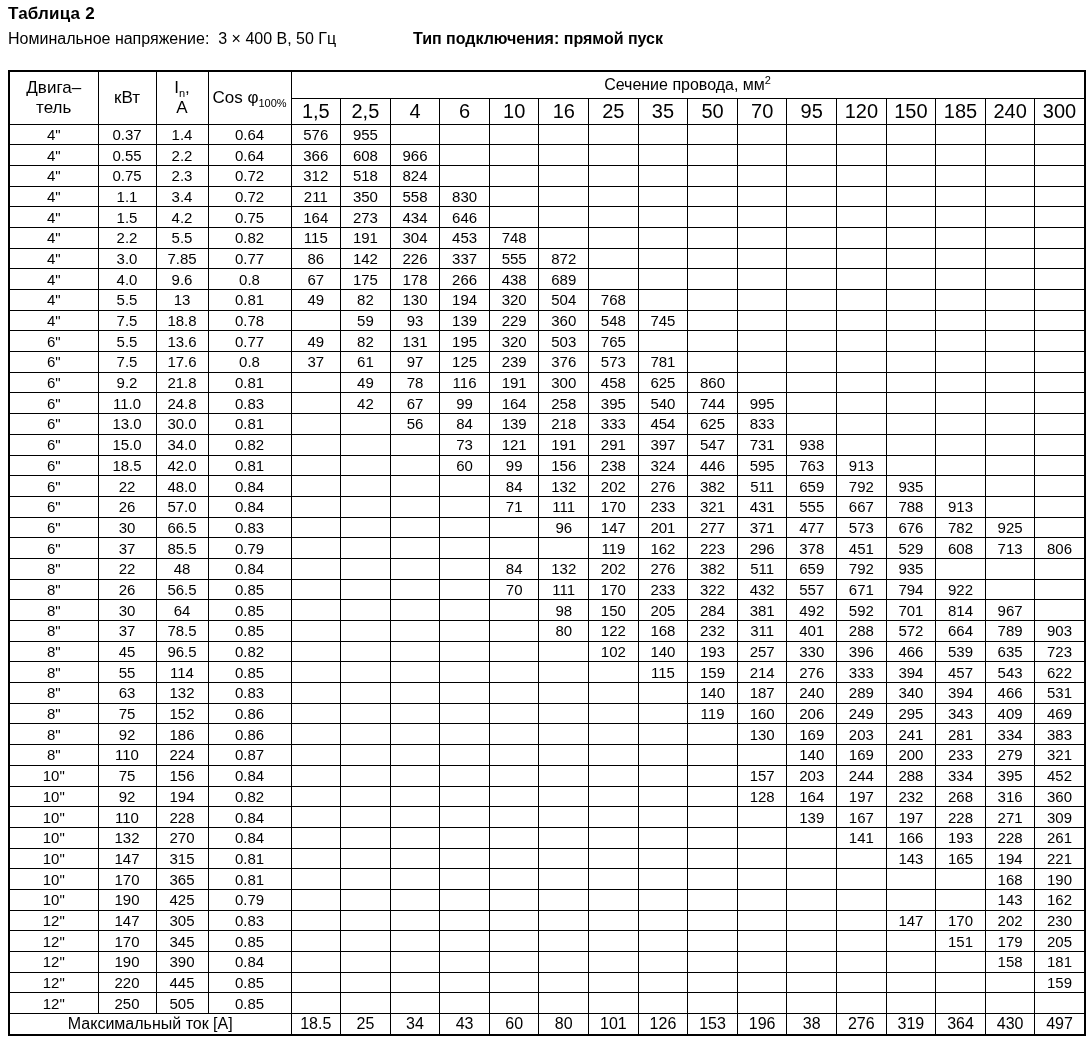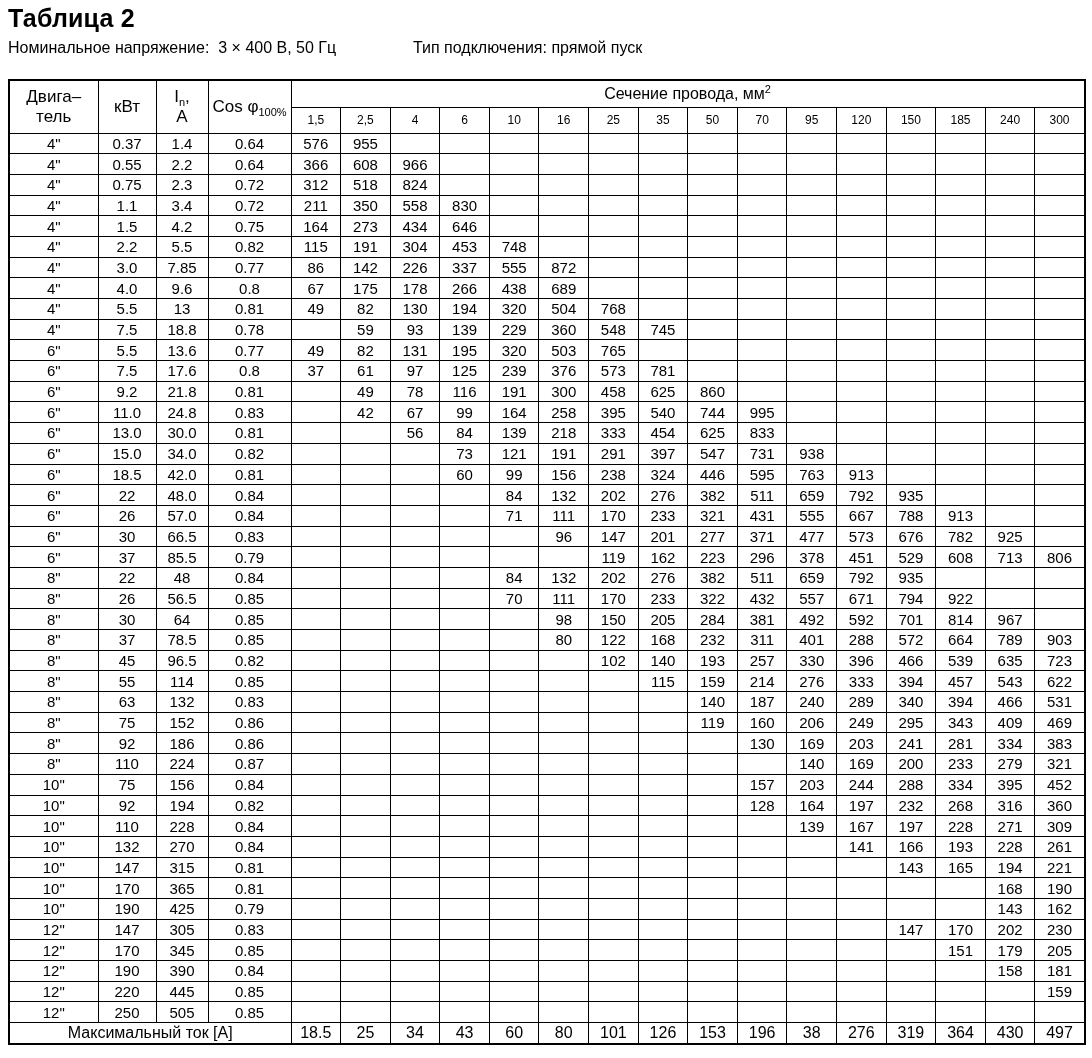--- a/index.html
+++ b/index.html
@@ -4,46 +4,46 @@
 <style>
   * { box-sizing: border-box; margin: 0; padding: 0; }
   html, body { background: #ffffff; }
   body {
     width: 1092px; height: 1058px;
     font-family: "Liberation Sans", "DejaVu Sans", sans-serif;
     color: #000;
     overflow: hidden;
   }
   .page { padding: 4px 0 0 8px; }
-  .doc-title { font-size: 25px; font-weight: bold; letter-spacing: 0.2px; }
+  .doc-title { font-size: 17px; font-weight: bold; letter-spacing: 0.2px; }
   .info-block { margin-top: 4px; font-size: 16px; line-height: 22px; }
   .info-row { display: flex; }
   .info-left { width: 405px; white-space: pre; }
-  .info-right { white-space: pre; }
+  .info-right { white-space: pre; font-weight: bold; }
   sup { font-size: 11px; vertical-align: super; line-height: 0; }
   sub { font-size: 11px; vertical-align: sub; line-height: 0; }
 
   table.spec {
     margin-top: 20px;
     border-collapse: collapse;
     table-layout: fixed;
     width: 1076px;
     border: 2px solid #000;
   }
   table.spec th, table.spec td {
     border: 1px solid #000;
     text-align: center;
     vertical-align: middle;
     font-weight: normal;
     padding: 0;
     overflow: hidden;
   }
   thead th { font-size: 17px; }
   th.section-head { height: 27px; font-size: 16px; }
-  th.wire-head { height: 26px; font-size: 12px; }
+  th.wire-head { height: 26px; font-size: 20px; }
   th.left-head { line-height: 20px; }
   tbody td { height: 20.7px; font-size: 15px; line-height: 1; }
   tfoot td { height: 21px; font-size: 16px; }
   td.footer-label { text-align: left; padding-left: 12px; }
 </style>
 </head>
 <body>
 
 <div class="page">
 

